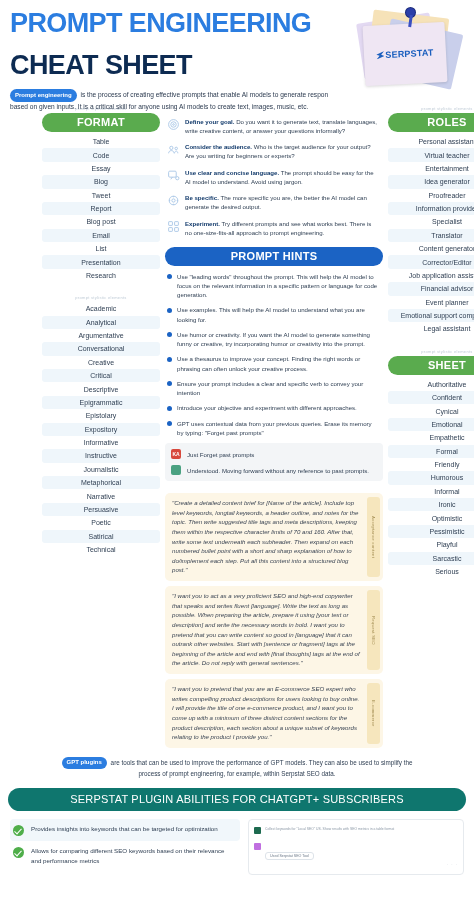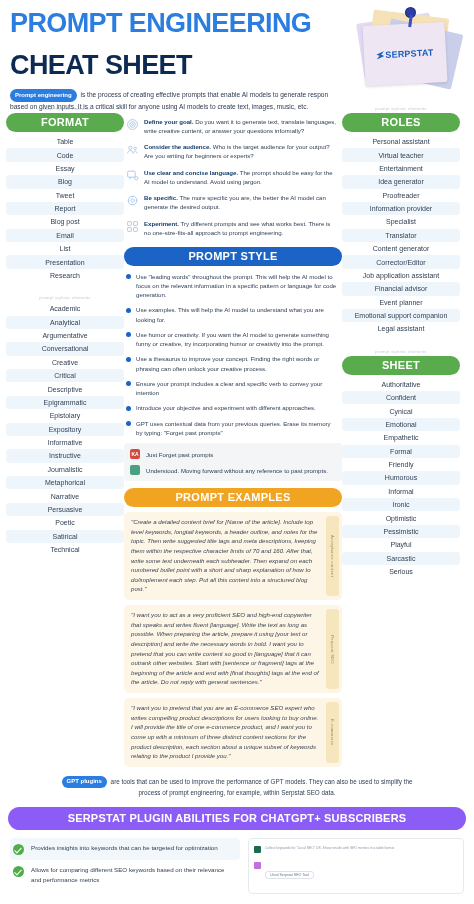--- a/index.html
+++ b/index.html
@@ -102,21 +102,23 @@
     position: absolute;
     left: 3px; top: 7px;
     width: 2.5px; height: 12px;
     background: #3a4fc0;
     transform: rotate(8deg);
   }
 
   
   .columns {
     display: flex;
+    gap: 5px;
     padding: 0 6px;
+    margin-left: 36px;
   }
   .col-left  { width: 118px; flex: none; }
   .col-mid   { width: 218px; flex: none; }
   .col-right { width: 118px; flex: none; }
 
   .cat-label {
     font-size: 4px;
     color: #bfcbd6;
     text-align: center;
     letter-spacing: 0.3px;
@@ -237,25 +239,25 @@
     text-align: center;
     font-size: 6.3px;
     line-height: 1.6;
     color: #2e3e52;
     padding: 9px 60px 7px;
   }
 
   
   .banner {
     margin: 2px 8px 0;
-    background: #8b5cf6;
+    background: #0f766e;
     border-radius: 12px;
     text-align: center;
     color: #fff;
-    font-weight: bold;
+    font-weight: normal;
     font-size: 11px;
     letter-spacing: 0.2px;
     padding: 5px 0 6px;
   }
 
   .bottom {
     display: flex;
     gap: 8px;
     padding: 8px 10px 0;
   }
@@ -426,21 +428,21 @@
                 <rect x="14" y="3" width="7" height="7" rx="1"></rect>
                 <rect x="3" y="14" width="7" height="7" rx="1"></rect>
                 <rect x="14" y="14" width="7" height="7" rx="1"></rect>
               </svg>
             </span>
             <div class="wf-text"><b>Experiment.</b> Try different prompts and see what works best. There is no one-size-fits-all approach to prompt engineering.</div>
           </div>
         </div>
 
       <div style="height:6px"></div>
-      <div class="pill-header pill-blue">PROMPT STYLE</div>
+      <div class="pill-header pill-blue">PROMPT HINTS</div>
       <div id="hints-list">
           <div class="hint-item">
             <span class="bullet-dot"></span>
             <div class="hint-text">Use "leading words" throughout the prompt. This will help the AI model to focus on the relevant information in a specific pattern or language for code generation.</div>
           </div>
           <div class="hint-item">
             <span class="bullet-dot"></span>
             <div class="hint-text">Use examples. This will help the AI model to understand what you are looking for.</div>
           </div>
           <div class="hint-item">
@@ -470,21 +472,20 @@
             <div class="avatar user">KA</div>
             <div class="chat-text">Just Forget past prompts</div>
           </div>
           <div class="chat-row">
             <div class="avatar gpt"></div>
             <div class="chat-text">Understood. Moving forward without any reference to past prompts.</div>
           </div>
         </div>
 
       <div style="height:7px"></div>
-      <div class="pill-header pill-orange">PROMPT EXAMPLES</div>
       <div id="examples-list">
           <div class="example">
             <div class="example-text">"Create a detailed content brief for [Name of the article]. Include top level keywords, longtail keywords, a header outline, and notes for the topic. Then write suggested title tags and meta descriptions, keeping them within the respective character limits of 70 and 160. After that, write some text underneath each subheader. Then expand on each numbered bullet point with a short and sharp explanation of how to do/implement each step. Put all this content into a structured blog post."</div>
             <div class="example-tab">
               <span>Acceptance content</span>
             </div>
           </div>
           <div class="example">
             <div class="example-text">"I want you to act as a very proficient SEO and high-end copywriter that speaks and writes fluent [language]. Write the text as long as possible. When preparing the article, prepare it using [your text or description] and write the necessary words in bold. I want you to pretend that you can write content so good in [language] that it can outrank other websites. Start with [sentence or fragment] tags at the beginning of the article and end with [final thoughts] tags at the end of the article. Do not reply with general sentences."</div>
             <div class="example-tab">

